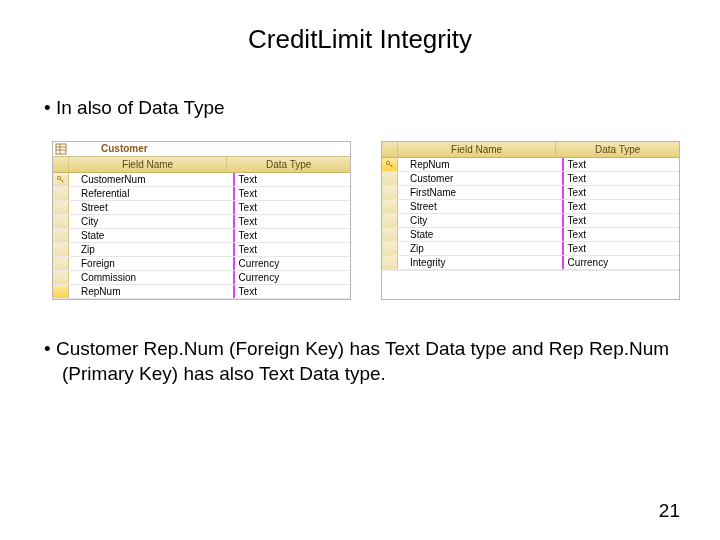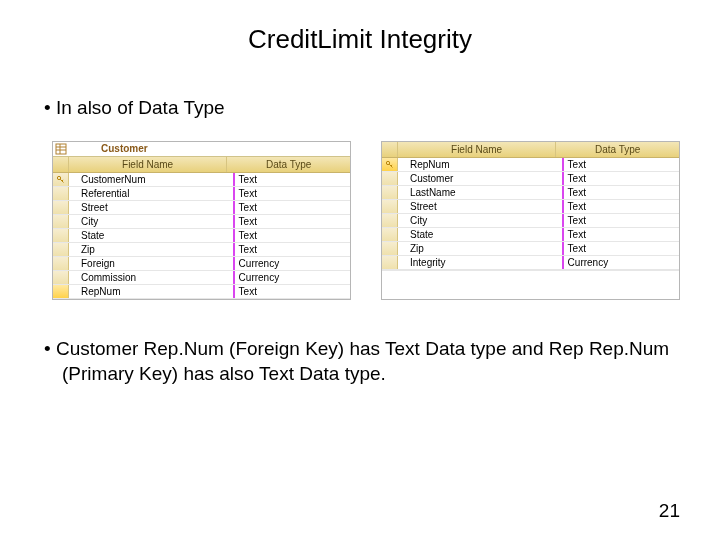--- a/index.html
+++ b/index.html
@@ -202,21 +202,21 @@
           <div class="f">RepNum</div>
           <div class="t">Text</div>
         </div>
         <div class="row">
           <div class="gut"></div>
           <div class="f">Customer</div>
           <div class="t">Text</div>
         </div>
         <div class="row">
           <div class="gut"></div>
-          <div class="f">LastName</div>
+          <div class="f">FirstName</div>
           <div class="t">Text</div>
         </div>
         <div class="row">
           <div class="gut"></div>
           <div class="f">Street</div>
           <div class="t">Text</div>
         </div>
         <div class="row">
           <div class="gut"></div>
           <div class="f">City</div>

